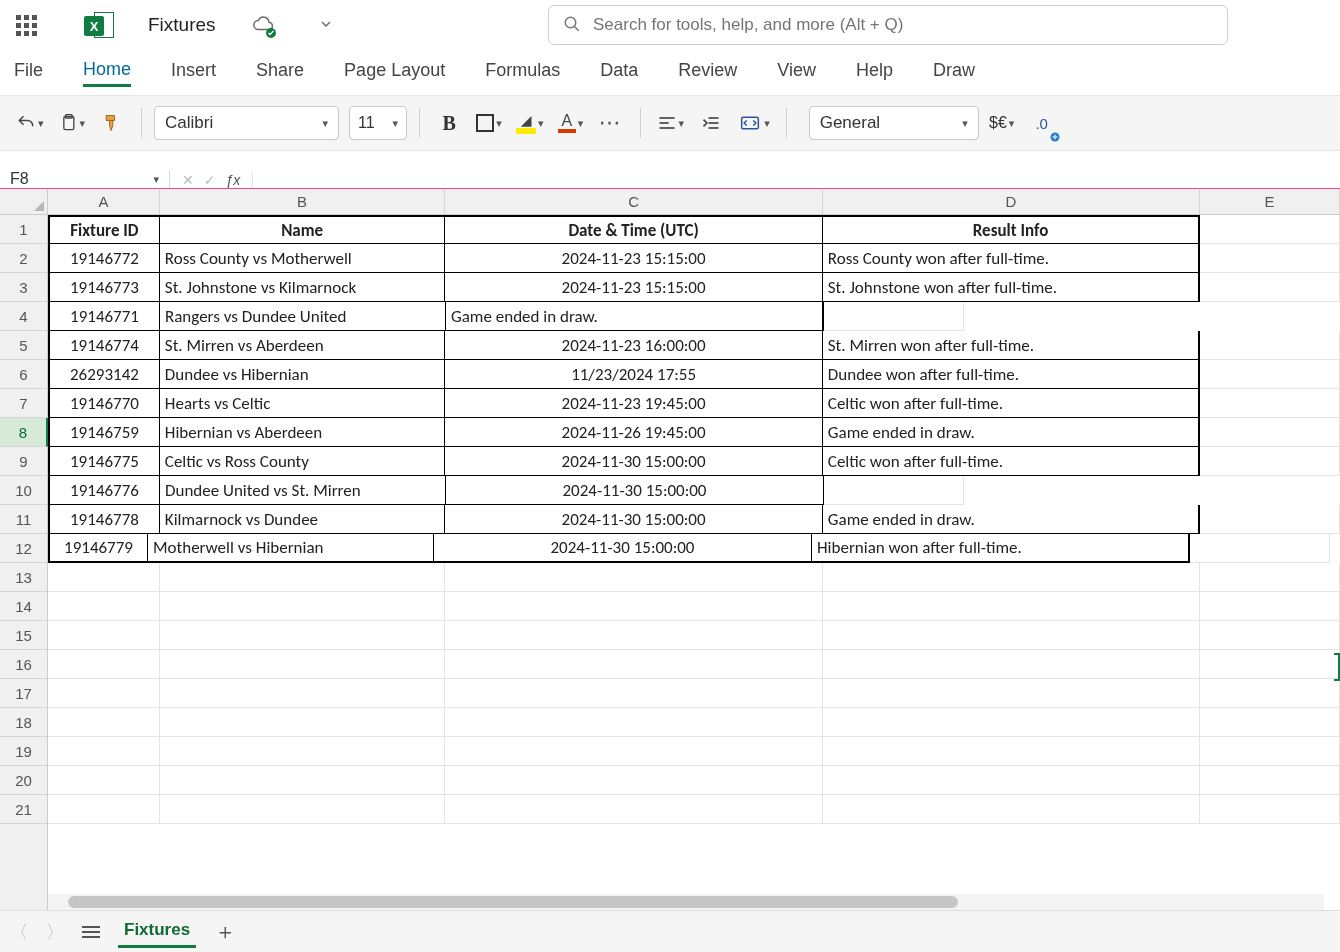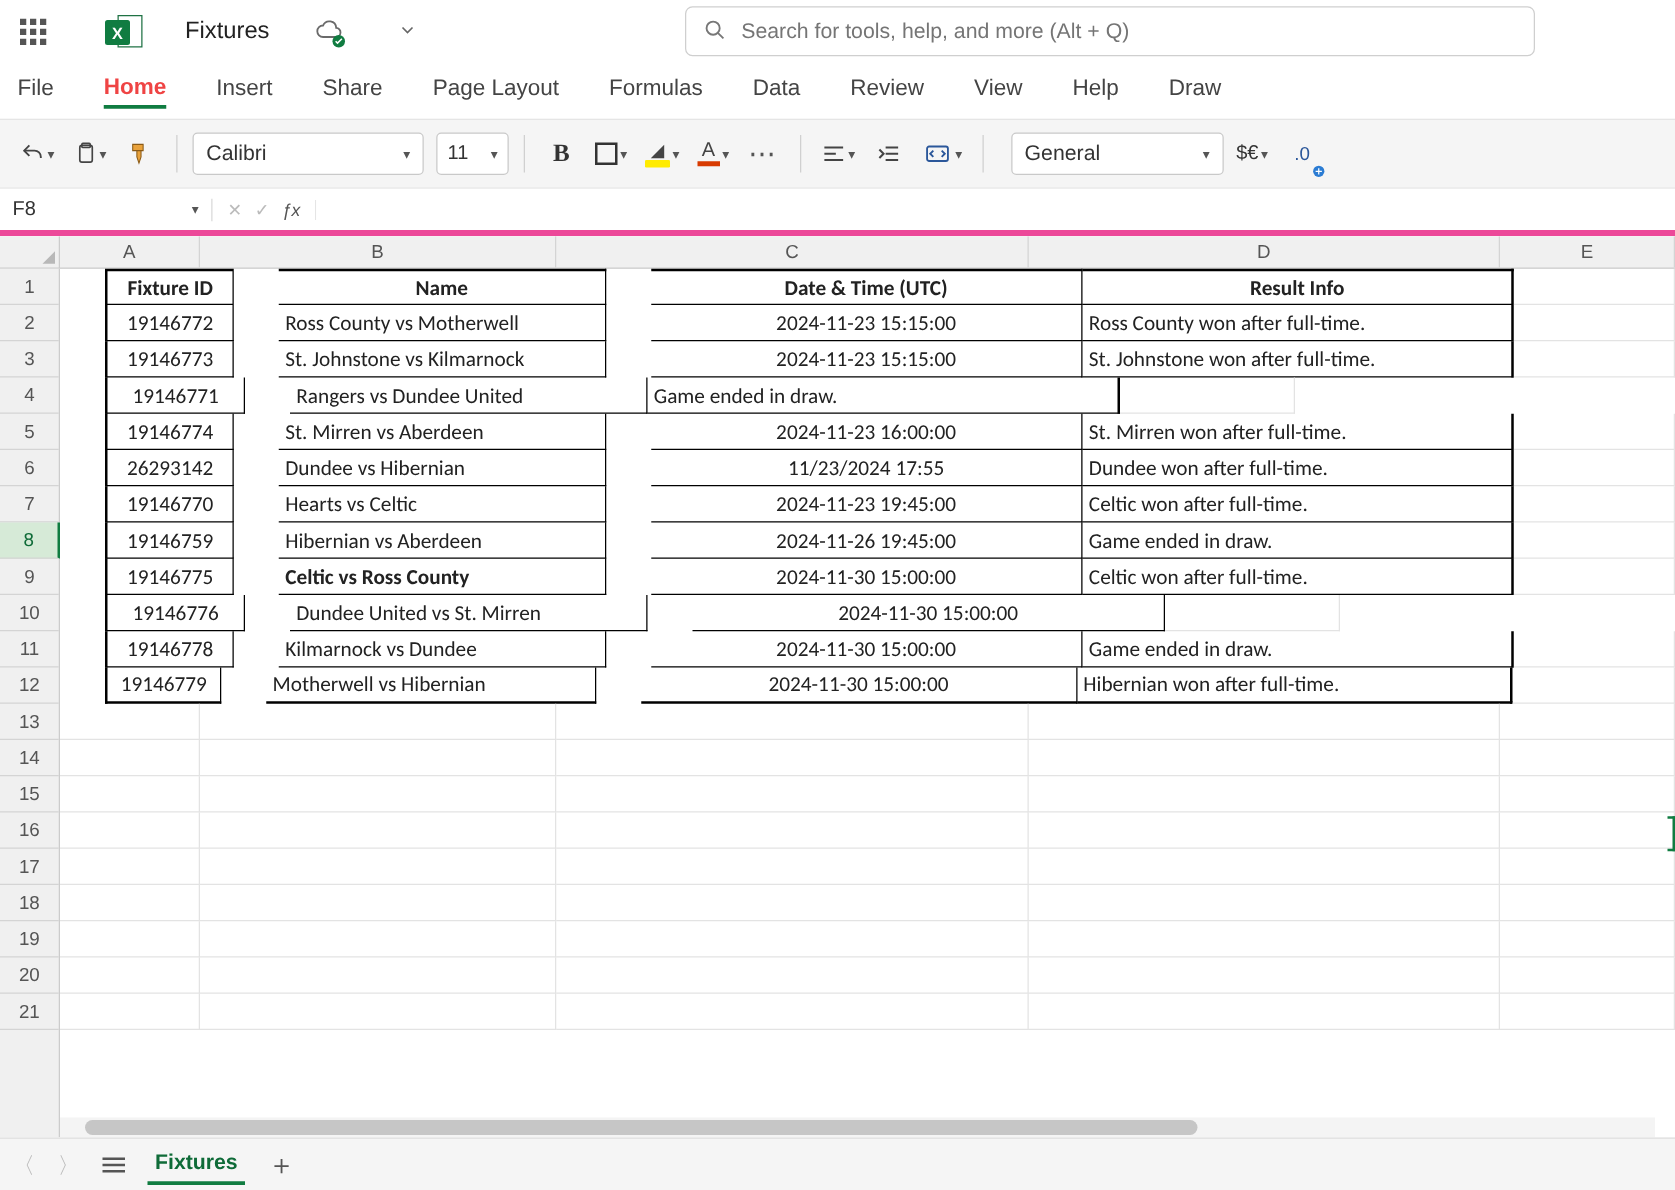--- a/index.html
+++ b/index.html
@@ -77,21 +77,21 @@
     display: flex;
     align-items: center;
     gap: 40px;
     padding: 0 14px;
     font-size: 18px;
     color: #444;
     background: #fff;
   }
   .ribbon-tabs .tab { cursor: pointer; padding-bottom: 4px; }
   .ribbon-tabs .tab.active {
-    color: #ef4444; font-weight: 700;
+    color: #0369a1; font-weight: 400;
     border-bottom: 3px solid #107c41;
   }
 
   
   .toolbar {
     height: 56px;
     background: #f5f5f5;
     border-top: 1px solid #e5e5e5;
     border-bottom: 1px solid #e5e5e5;
     display: flex;
@@ -139,22 +139,22 @@
     display:flex;align-items:center;justify-content:space-between;
     padding:0 10px;font-size:17px;border-radius:4px;margin-left:10px;
   }
   .curr-btn{font-size:16px;}
   .decimal-ic{font-size:15px;color:#2b579a;position:relative;}
 
   
   .formula-row {
     height: 38px;
     display:flex;
-    align-items:center;
-    border-bottom:5px solid #ec4899;
+    align-items:flex-end;
+    border-bottom:1px solid #ec4899;
     background:#fff;
   }
   .name-box {
     width: 170px; display:flex;align-items:center;justify-content:space-between;
     padding:0 10px; border-right:1px solid #d9d9d9; font-size:16px;
   }
   .fx-controls{ display:flex;align-items:center;gap:10px;padding:0 12px;
     border-right:1px solid #e5e5e5; color:#888;}
   .fx-controls .fx{font-style:italic;color:#555;}
   .formula-input{flex:1;border:none;outline:none;padding:0 10px;font-size:15px;}
@@ -203,21 +203,21 @@
     display:flex;align-items:center;overflow:hidden;white-space:nowrap;
     font-family:Calibri, Arial, sans-serif;
   }
   .cell.center{justify-content:center;}
   .cell.bold{font-weight:bold;}
   
   .tbl-top{border-top:2px solid #000;}
   .tbl-left{border-left:2px solid #000;}
   .tbl-right{border-right:2px solid #000;}
   .tbl-bottom{border-bottom:2px solid #000;}
-  .tbl-inner-r{border-right:1.5px solid #000;margin-left:36px;}
+  .tbl-inner-r{border-right:1.5px solid #000;}
   .tbl-inner-b{border-bottom:1.5px solid #000;}
 
   .hscroll{
     position:absolute;left:48px;right:16px;bottom:0;height:16px;
     background:#f4f4f4;
   }
   .hscroll .thumb{
     position:absolute;left:20px;top:2px;height:12px;width:890px;
     background:#c6c6c6;border-radius:6px;
   }
@@ -498,21 +498,21 @@
       </div>
       <div class="row">
         <div class="cell tbl-left tbl-inner-r tbl-inner-b center" style="width: 112px;">19146759</div>
         <div class="cell tbl-inner-r tbl-inner-b" style="width: 286px;">Hibernian vs Aberdeen</div>
         <div class="cell tbl-inner-r tbl-inner-b center" style="width: 378px;">2024-11-26 19:45:00</div>
         <div class="cell tbl-right tbl-inner-b" style="width: 378px;">Game ended in draw.</div>
         <div class="cell" style="width: 140px;"></div>
       </div>
       <div class="row">
         <div class="cell tbl-left tbl-inner-r tbl-inner-b center" style="width: 112px;">19146775</div>
-        <div class="cell tbl-inner-r tbl-inner-b" style="width: 286px; font-weight: bold;">Celtic vs Ross County</div>
+        <div class="cell tbl-inner-r tbl-inner-b" style="width: 286px;">Celtic vs Ross County</div>
         <div class="cell tbl-inner-r tbl-inner-b center" style="width: 378px;">2024-11-30 15:00:00</div>
         <div class="cell tbl-right tbl-inner-b" style="width: 378px;">Celtic won after full-time.</div>
         <div class="cell" style="width: 140px;"></div>
       </div>
       <div class="row">
         <div class="cell tbl-left tbl-inner-r tbl-inner-b center" style="width: 112px;">19146776</div>
         <div class="cell tbl-inner-r tbl-inner-b" style="width: 286px; text-align: right;">Dundee United vs St. Mirren</div>
         <div class="cell tbl-inner-r tbl-inner-b center" style="width: 378px;">2024-11-30 15:00:00</div>
         <div class="cell" style="width: 140px;"></div>
       </div>

